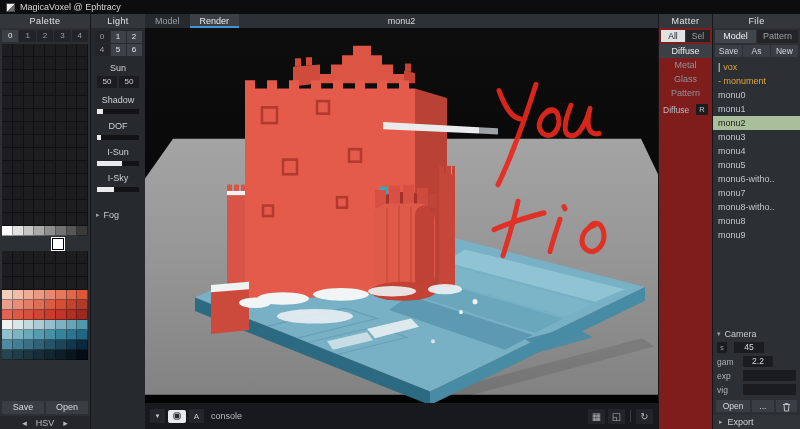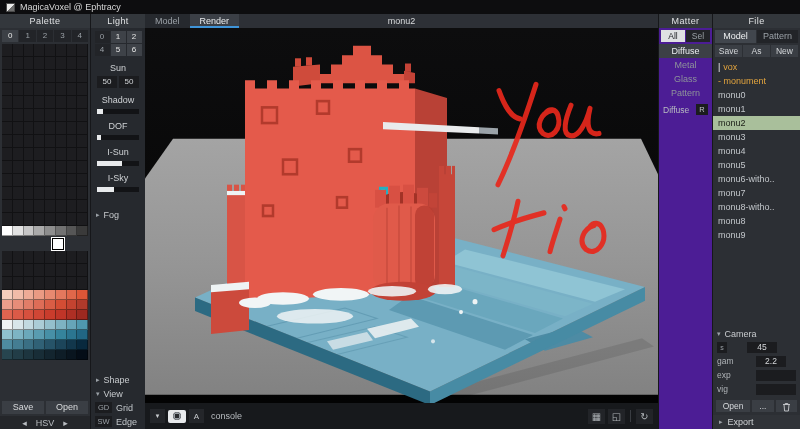--- a/index.html
+++ b/index.html
@@ -59,21 +59,21 @@
   .cb-box{height:14px;min-width:15px;background:#24262a;display:flex;align-items:center;justify-content:center;font-size:8px;color:#c8cbce;padding:0 2px}
   .cam-box{width:18px;height:13px;background:#e8eaec;border-radius:2px;position:relative;flex:none}
   .cam-box::after{content:"";position:absolute;left:50%;top:50%;width:8px;height:8px;margin:-4px 0 0 -4px;border-radius:50%;background:radial-gradient(circle,#2a2c30 40%,#9aa0a6 41% 62%,#50545a 63%)}
   .console-label{font-size:9px;color:#b8bcc0;margin-left:4px}
   #vm-group{display:flex;gap:2px}
   .vm-btn{height:15px;padding:0 7px;line-height:15px;font-size:9px;color:#aeb2b6;background:#222428}
   .vm-btn.active{background:#2f7cba;color:#fff}
   .icon-btn{width:17px;height:15px;line-height:15px;text-align:center;color:#aeb2b6;font-size:10px;background:#222428}
   .sep{width:1px;height:12px;background:#3a3d42;margin:0 2px}
   
-  #matter-panel{position:absolute;top:14px;bottom:0;left:658px;width:54px;background:#4c1d95;border-left:1px solid #16171a;display:flex;flex-direction:column}
+  #matter-panel{position:absolute;top:14px;bottom:0;left:658px;width:54px;background:#7f1d1d;border-left:1px solid #16171a;display:flex;flex-direction:column}
   #mt-tabs{display:flex;gap:1px;padding:2px}
   .mt-tab{flex:1;height:12px;line-height:12px;text-align:center;font-size:8.5px;background:#222428;color:#9aa0a6}
   .mt-tab.active{background:#dfe1e3;color:#1c1e22}
   .mt-type{height:14px;line-height:14px;text-align:center;font-size:9px;color:#8e939a}
   .mt-type.active{background:#3c4046;color:#eceef0}
   .mt-channel{display:flex;align-items:center;gap:3px;padding:4px 4px;font-size:8.5px;color:#b8bcc0}
   .r-box{width:12px;height:11px;line-height:11px;background:#1b1c1f;text-align:center;font-size:7.5px;color:#c0c4c8}
   
   #file-panel{position:absolute;top:14px;bottom:0;left:712px;width:88px;background:#2c2f34;border-left:1px solid #16171a;display:flex;flex-direction:column}
   #fl-tabs{display:flex;gap:1px;padding:2px 2px 0}
@@ -82,21 +82,21 @@
   #fl-actions{display:flex;gap:1px;padding:2px}
   .fl-action{flex:1;height:12px;line-height:12px;text-align:center;font-size:8.5px;background:#3a3e44;color:#d4d7da}
   #fl-list{flex:1;overflow:hidden;padding-top:1px}
   .fl-item{height:14px;line-height:14px;padding:0 5px;font-size:9px;color:#c2c6ca;white-space:nowrap;overflow:hidden}
   .fl-item.accent{color:#e2a43e}
   .fl-item.selected{background:#a9bf9b;color:#20241c}
   .fl-caret{color:#eef0f2;margin-right:3px}
   .cam-section{padding:2px 4px;display:flex;flex-direction:column;gap:3px;flex:none}
   .cam-header{display:flex;align-items:center;gap:4px;font-size:9px;color:#c8cbce}
   .cam-header .tri{font-size:7px;color:#9aa0a6}
-  .cam-row{display:flex;align-items:flex-start;gap:20px}
+  .cam-row{display:flex;align-items:flex-end;gap:7px}
   .cam-key{font-size:8.5px;color:#aeb2b6;width:19px;flex:none}
   .cam-minibox{width:10px;height:11px;line-height:11px;background:#1b1c1f;text-align:center;font-size:7px;color:#9aa0a6;flex:none}
   .cam-val{height:11px;line-height:11px;background:#1b1c1f;text-align:center;font-size:8.5px;color:#d4d7da;flex:1}
   .cam-val.fixed{flex:none;width:30px}
   .fl-bottom{display:flex;gap:2px;padding:3px 3px;align-items:center;flex:none}
   .export-row{height:14px;display:flex;align-items:center;gap:5px;padding:0 6px;background:#303338;font-size:9px;color:#d0d3d6;flex:none}
   .export-row .tri{font-size:7px;color:#9aa0a6}
 </style>
 </head>
 <body>
@@ -410,38 +410,20 @@
         <div class="fill" style="width: 60%;"></div>
       </div>
       <div class="lt-label">I-Sky</div>
       <div class="slider">
         <div class="fill" style="width: 40%;"></div>
       </div>
     </div>
   <div class="tree-row" style="margin-top:16px">
     <span class="tri">▸</span>
     <span>Fog</span>
-  </div>
-  <div class="lt-bottom">
-    <div class="tree-row">
-      <span class="tri">▸</span>
-      <span>Shape</span>
-    </div>
-    <div class="tree-row">
-      <span class="tri">▾</span>
-      <span>View</span>
-    </div>
-    <div class="kv-row">
-      <span class="key-box">GD</span>
-      <span class="kv-label">Grid</span>
-    </div>
-    <div class="kv-row">
-      <span class="key-box">SW</span>
-      <span class="kv-label">Edge</span>
-    </div>
   </div>
 </div>
 
 <div id="viewport">
   <div class="vp-header">
     <div id="vp-tabs">
         <div class="vp-tab">Model</div>
         <div class="vp-tab active">Render</div>
       </div>
     <div class="vp-title">monu2</div>

